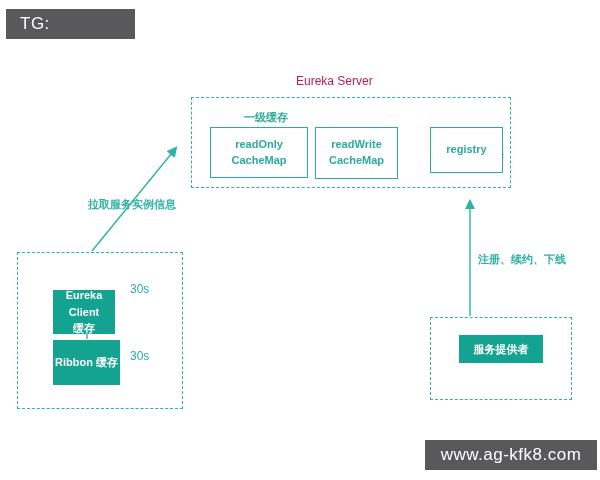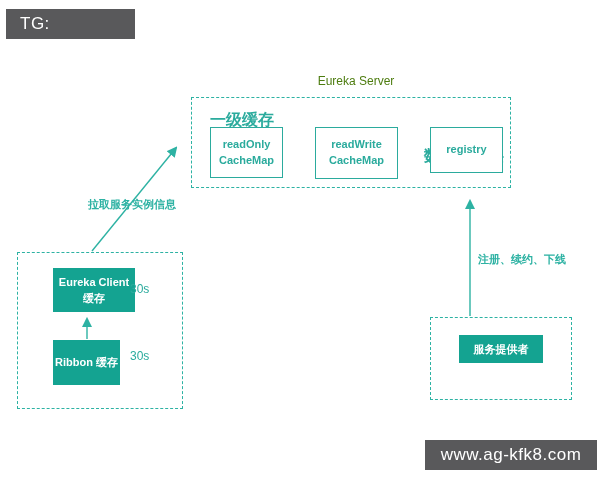--- a/index.html
+++ b/index.html
@@ -32,25 +32,25 @@
     border: 1px dashed #2db2a3;
     background: transparent;
   }
   .server-dashed { left: 191px; top: 97px; width: 320px; height: 91px; }
   .client-dashed { left: 17px;  top: 252px; width: 166px; height: 157px; }
   .provider-dashed { left: 430px; top: 317px; width: 142px; height: 83px; }
 
   
   .server-title {
     left: 296px; top: 74px; width: 120px;
-    text-align: center; font-size: 12px; color: #4d7c0f;
+    font-size: 12px; color: #be185d;
   }
   .cache-label {
-    top: 110px; height: 14px; text-align: left;
-    font-size: 16px; font-weight: bold; color: #2bab9d;
+    top: 110px; height: 14px; text-align: right;
+    font-size: 11px; font-weight: bold; color: #2bab9d;
   }
   .arrow-label {
     font-size: 11px; font-weight: bold; color: #2db2a3;
   }
 
   
   .outline-box {
     border: 1.5px solid #2bab9d;
     background: #ffffff;
     color: #2bab9d;
@@ -91,31 +91,31 @@
     <line x1="87" y1="339" x2="87" y2="319" stroke="#2db2a3" stroke-width="1.4" marker-end="url(#ah)"></line>
   </svg>
 
   <div class="abs badge badge-top">TG: MYYJJPP</div>
   <div class="abs badge badge-bottom">www.ag-kfk8.com</div>
 
   <div class="abs server-title">Eureka Server</div>
   <div class="abs dashed-box server-dashed"></div>
 
   <div class="abs cache-label" style="left:210px; width:78px;">一级缓存</div>
-  <div class="abs outline-box multiline" style="left:210px; width:73px; height:51px;">readOnly
+  <div class="abs outline-box multiline" style="left:210px; width:98px; height:51px;">readOnly
 CacheMap</div>
 
   <div class="abs outline-box multiline" style="left:315px; width:83px; height:52px;">readWrite
 CacheMap</div>
 
   <div class="abs cache-label" style="left:424px; width:80px;margin-top:36px;">数据存储层</div>
   <div class="abs outline-box multiline" style="left:430px; width:73px; height:46px;">registry</div>
 
   <div class="abs dashed-box client-dashed"></div>
-  <div class="abs solid-box multiline" style="left:53px; top:268px; width:82px; height:44px;">Eureka Client
+  <div class="abs solid-box multiline" style="left:53px; top:290px; width:62px; height:44px;">Eureka Client
 缓存</div>
   <div class="abs timer" style="left:130px; top:282px;">30s</div>
   <div class="abs solid-box" style="left:53px; top:340px; width:67px; height:45px;">Ribbon 缓存</div>
   <div class="abs timer" style="left:130px; top:349px;">30s</div>
 
   <div class="abs dashed-box provider-dashed"></div>
   <div class="abs solid-box" style="left:459px; top:335px; width:84px; height:28px;">服务提供者</div>
 
   <div class="abs arrow-label" style="left:478px; top:252px; width:100px;">注册、续约、下线</div>
   <div class="abs arrow-label" style="left:82px; top:197px; width:100px; text-align:center;">拉取服务实例信息</div>

